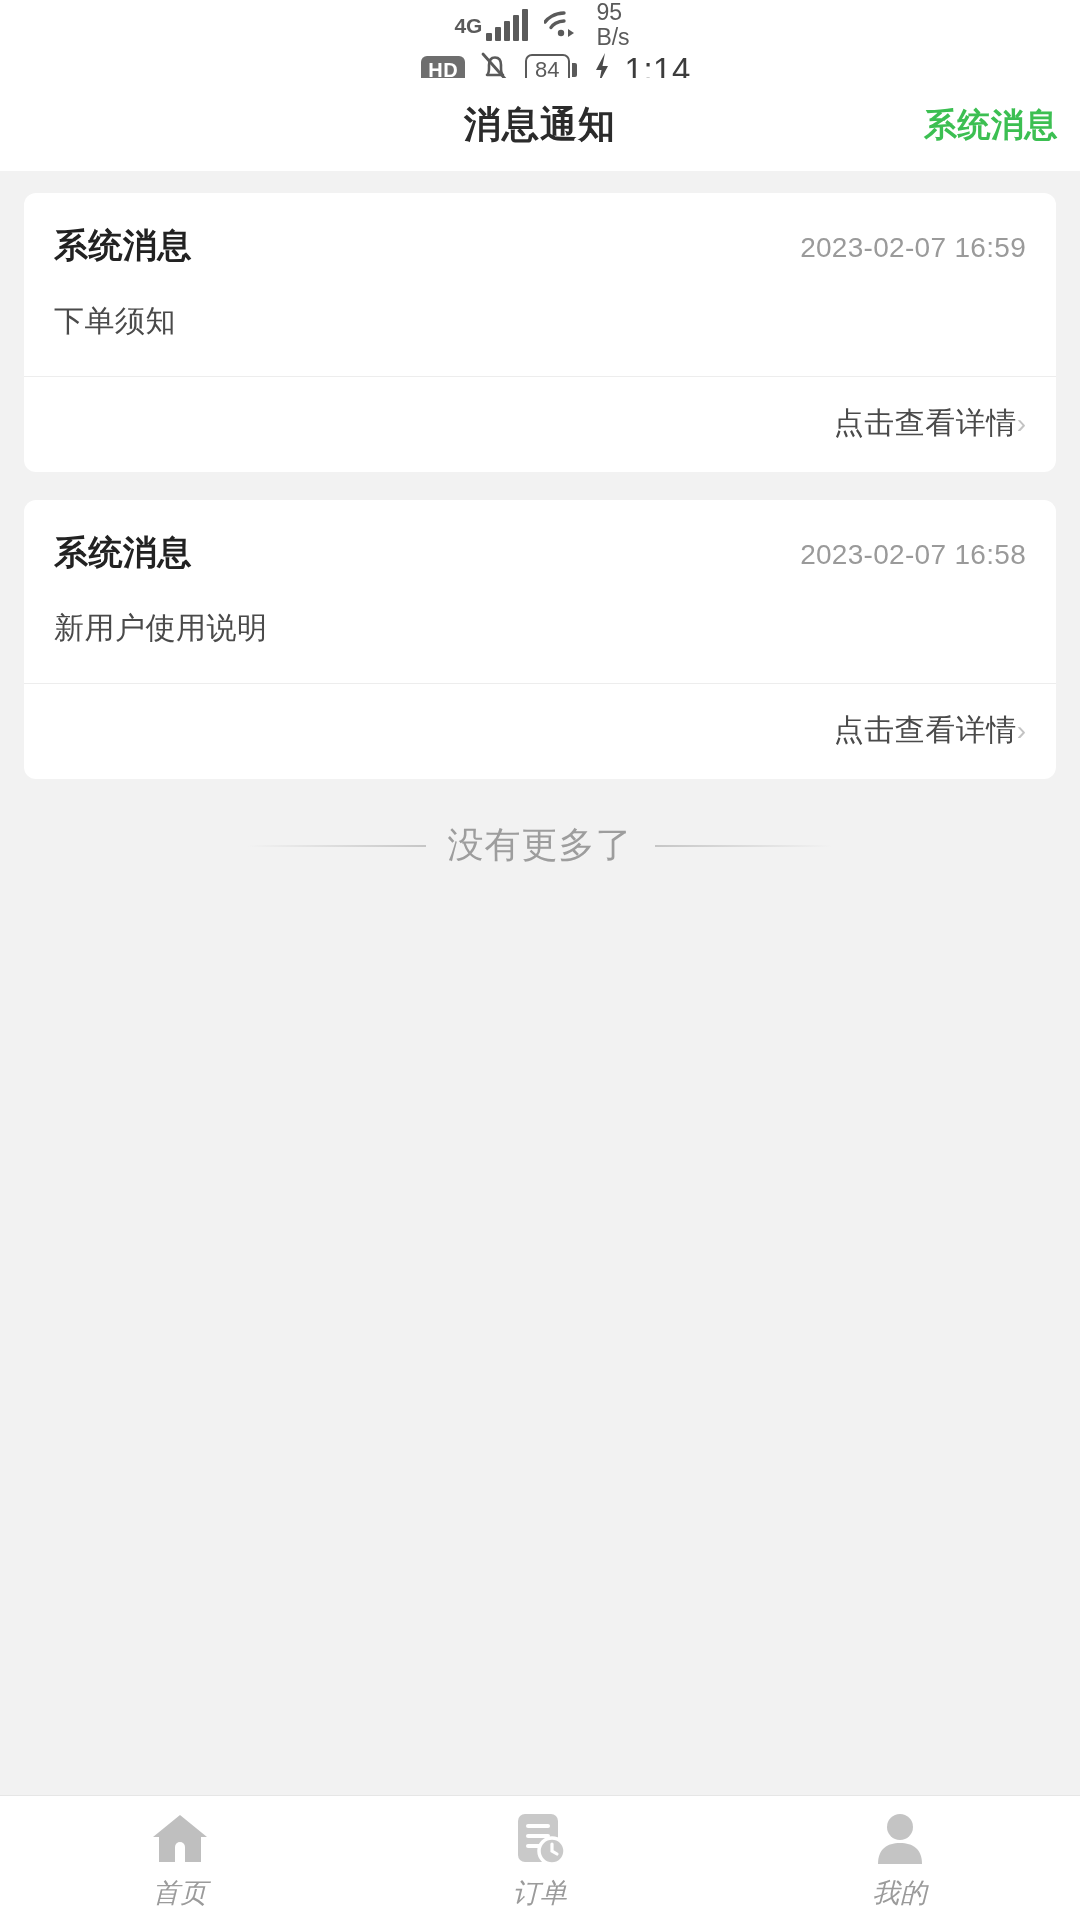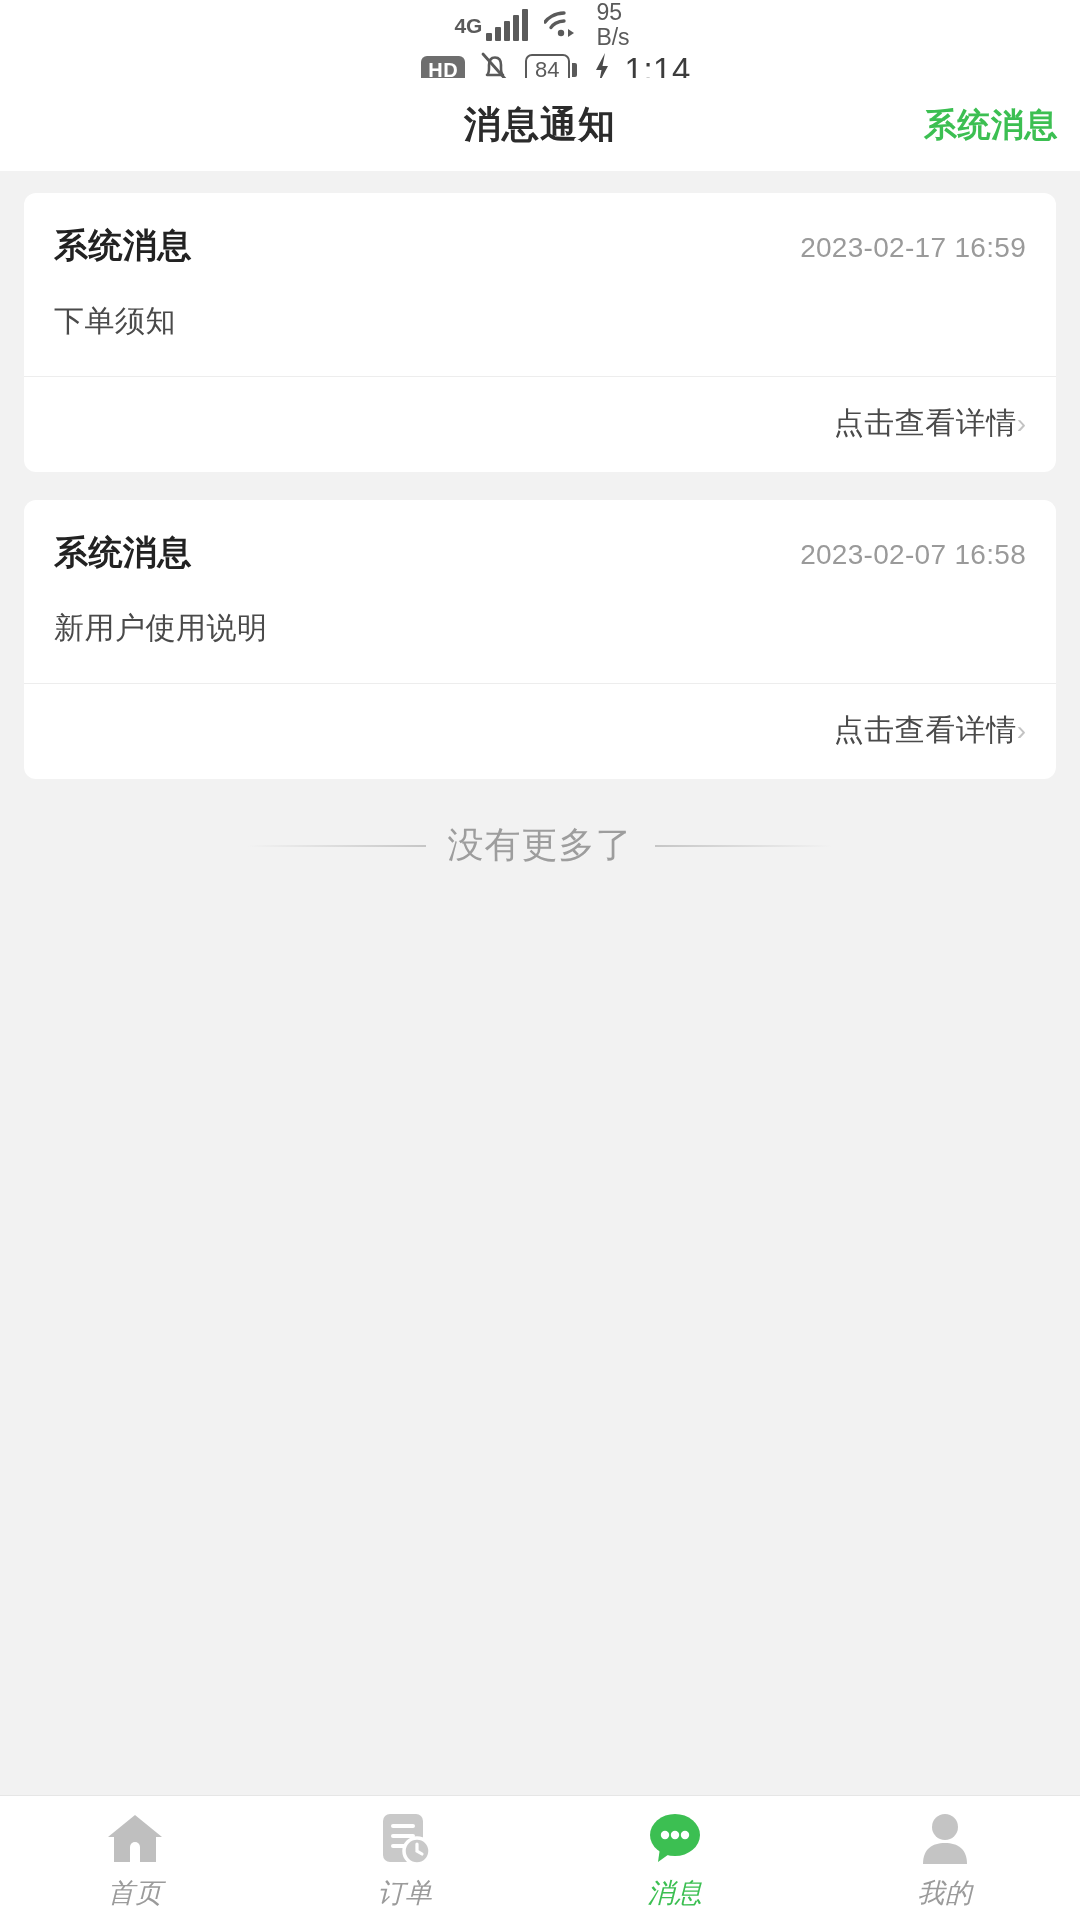--- a/index.html
+++ b/index.html
@@ -301,21 +301,21 @@
   <span class="header-title">消息通知</span>
   <span class="header-action">系统消息</span>
 </div>
 
 <div class="content">
 
   <div class="msg-card">
     <div class="msg-top">
       <div class="msg-head">
         <span class="msg-title">系统消息</span>
-        <span class="msg-time">2023-02-17 16:59</span>
+        <span class="msg-time">2023-02-07 16:59</span>
       </div>
       <div class="msg-body">下单须知</div>
     </div>
     <div class="msg-footer">
       <span class="msg-footer-text">点击查看详情</span>
       <span class="chevron">›</span>
     </div>
   </div>
 
   <div class="msg-card">
@@ -359,32 +359,20 @@
         <rect x="14" y="13" width="24" height="4" rx="2" fill="#ffffff"></rect>
         <rect x="14" y="23" width="24" height="4" rx="2" fill="#ffffff"></rect>
         <rect x="14" y="33" width="16" height="4" rx="2" fill="#ffffff"></rect>
         <circle cx="40" cy="40" r="13" fill="#c9c9c9" stroke="#ffffff" stroke-width="3.5"></circle>
         <path d="M40 33 L40 40 L45 43" stroke="#ffffff" stroke-width="3.2" fill="none" stroke-linecap="round"></path>
       </svg>
     </span>
     <span class="tab-label">订单</span>
   </div>
 
-  <div class="tab active">
-    <span class="tab-icon">
-      <svg width="58" height="54" viewBox="0 0 58 54">
-        <ellipse cx="29" cy="23" rx="25" ry="21" fill="#3cbf52"></ellipse>
-        <path d="M14 36 L12 50 L26 40 Z" fill="#3cbf52"></path>
-        <circle cx="19" cy="23" r="4.2" fill="#ffffff"></circle>
-        <circle cx="29" cy="23" r="4.2" fill="#ffffff"></circle>
-        <circle cx="39" cy="23" r="4.2" fill="#ffffff"></circle>
-      </svg>
-    </span>
-    <span class="tab-label">消息</span>
-  </div>
 
   <div class="tab">
     <span class="tab-icon">
       <svg width="54" height="54" viewBox="0 0 54 54">
         <circle cx="27" cy="15" r="13" fill="#c4c4c4"></circle>
         <path d="M5 52 C5 37 14 31 27 31 C40 31 49 37 49 52 Z" fill="#c4c4c4"></path>
       </svg>
     </span>
     <span class="tab-label">我的</span>
   </div>

